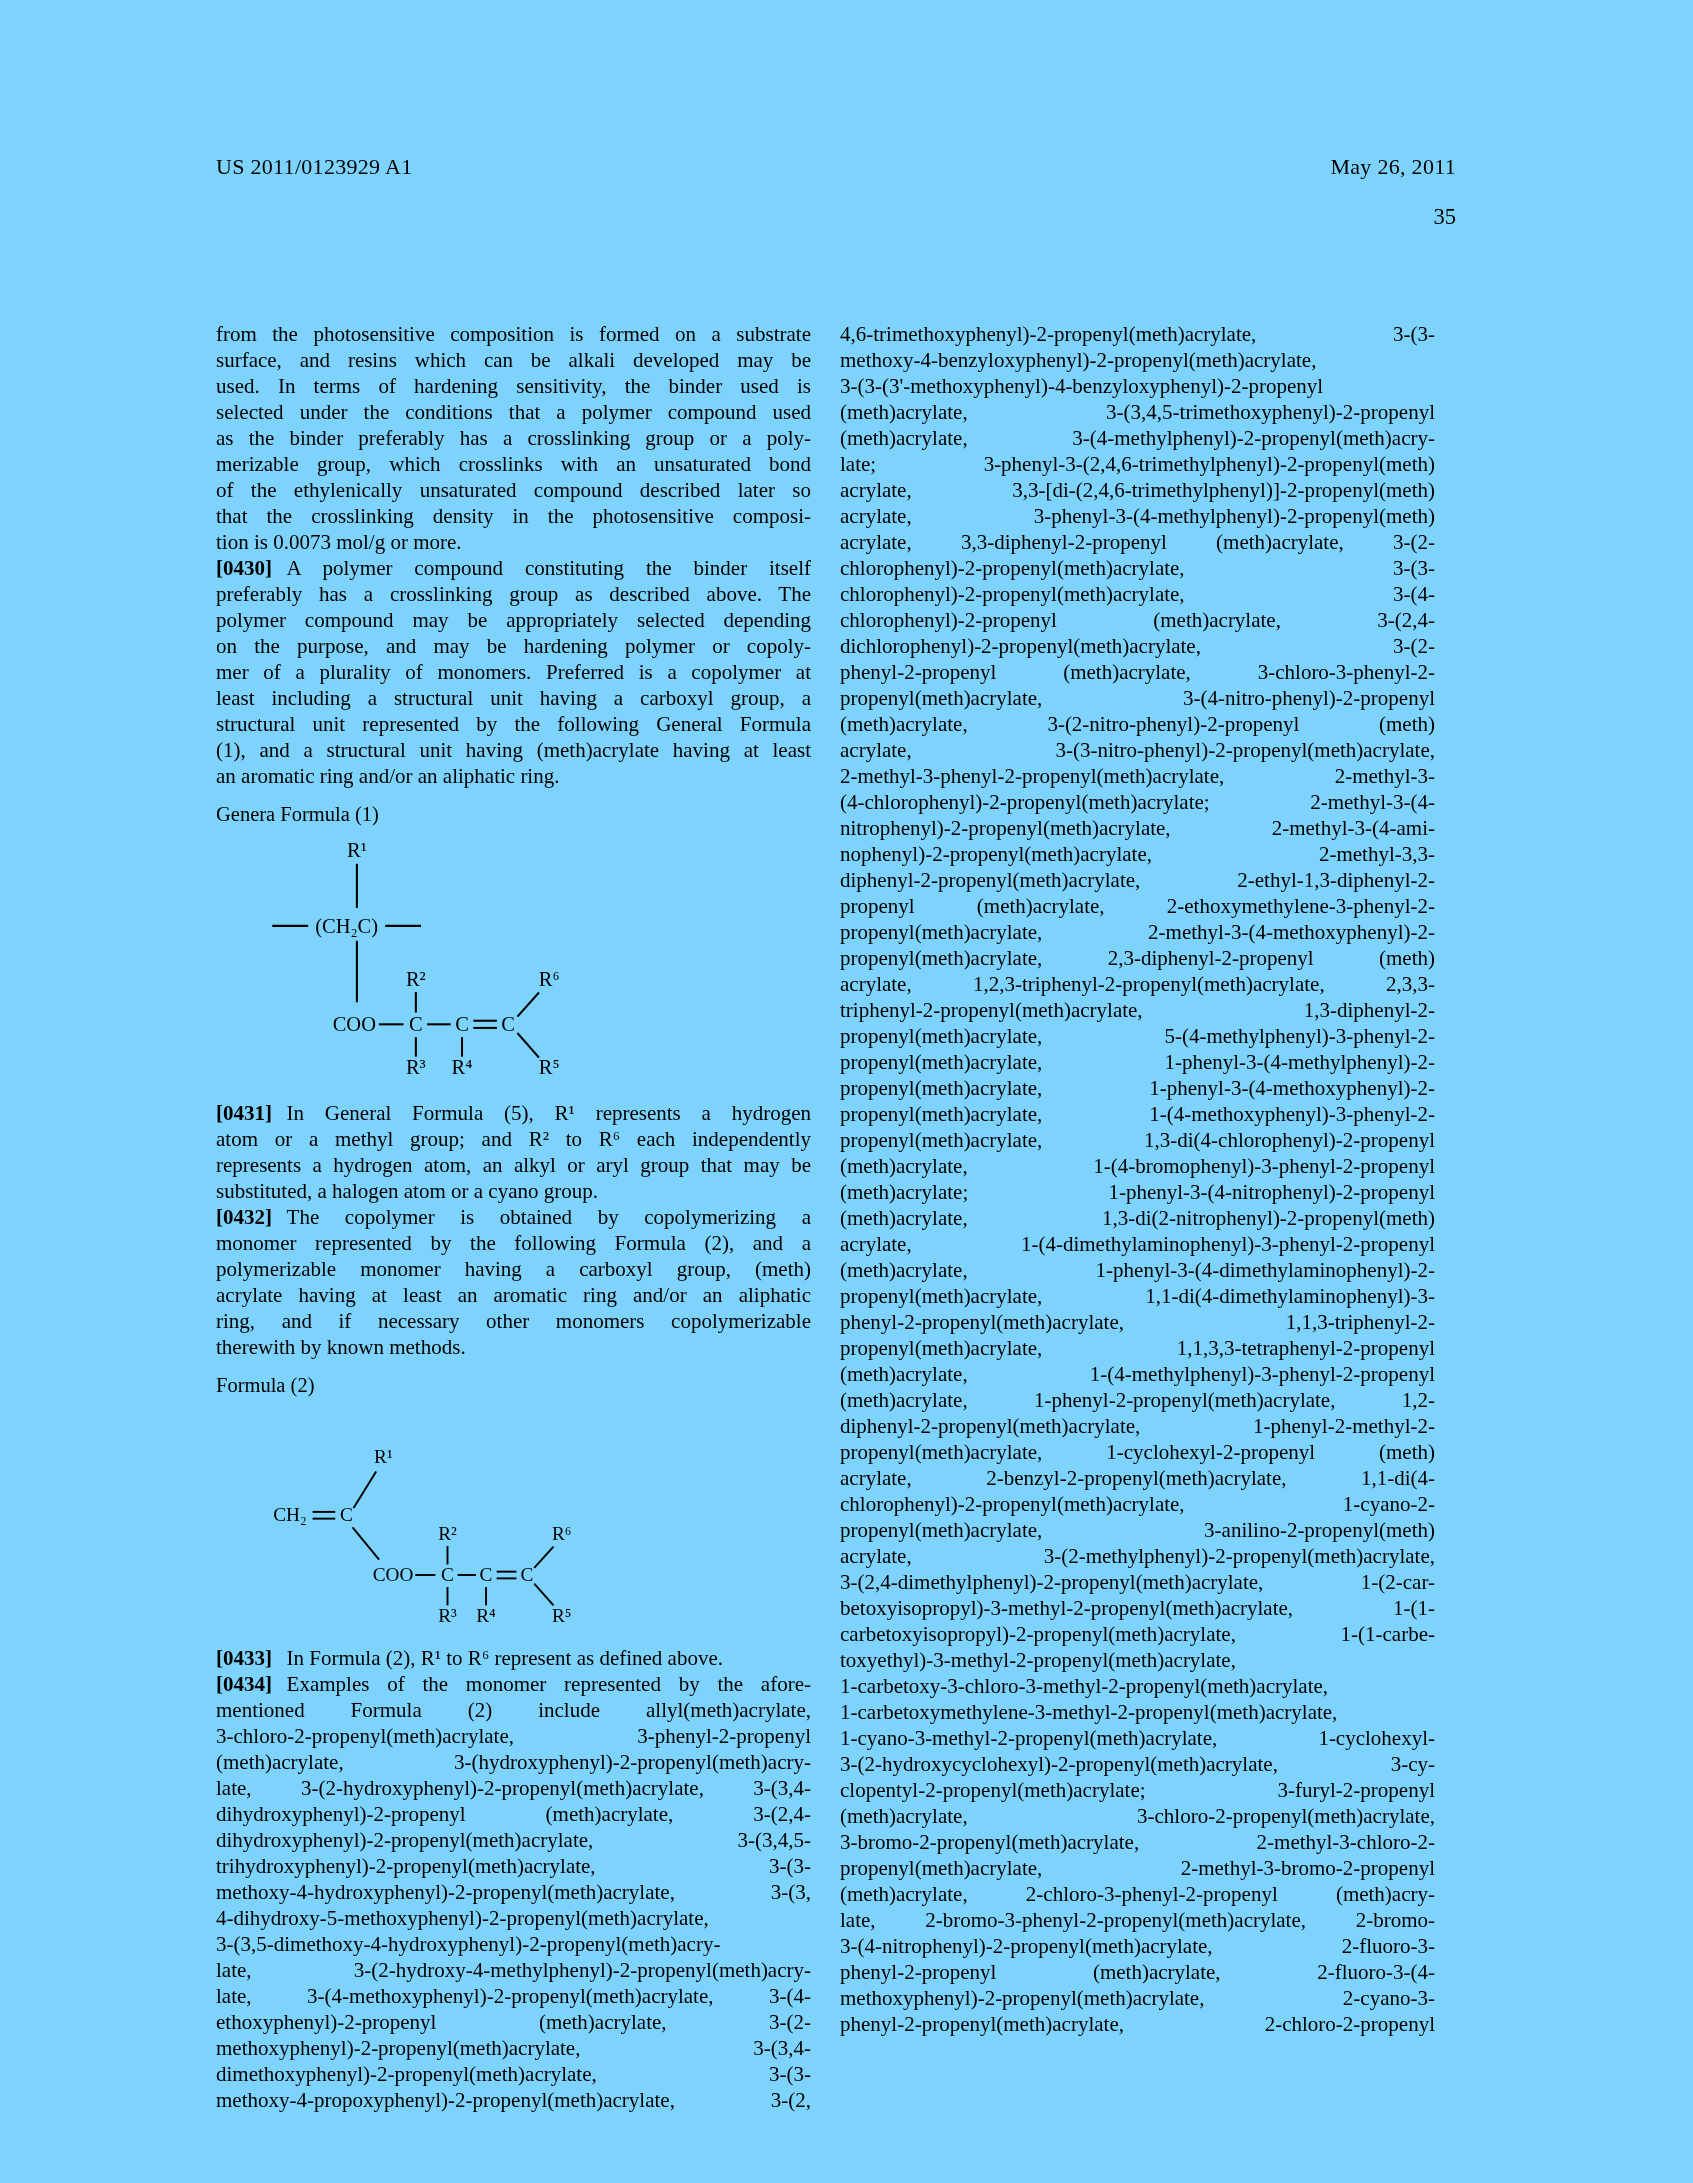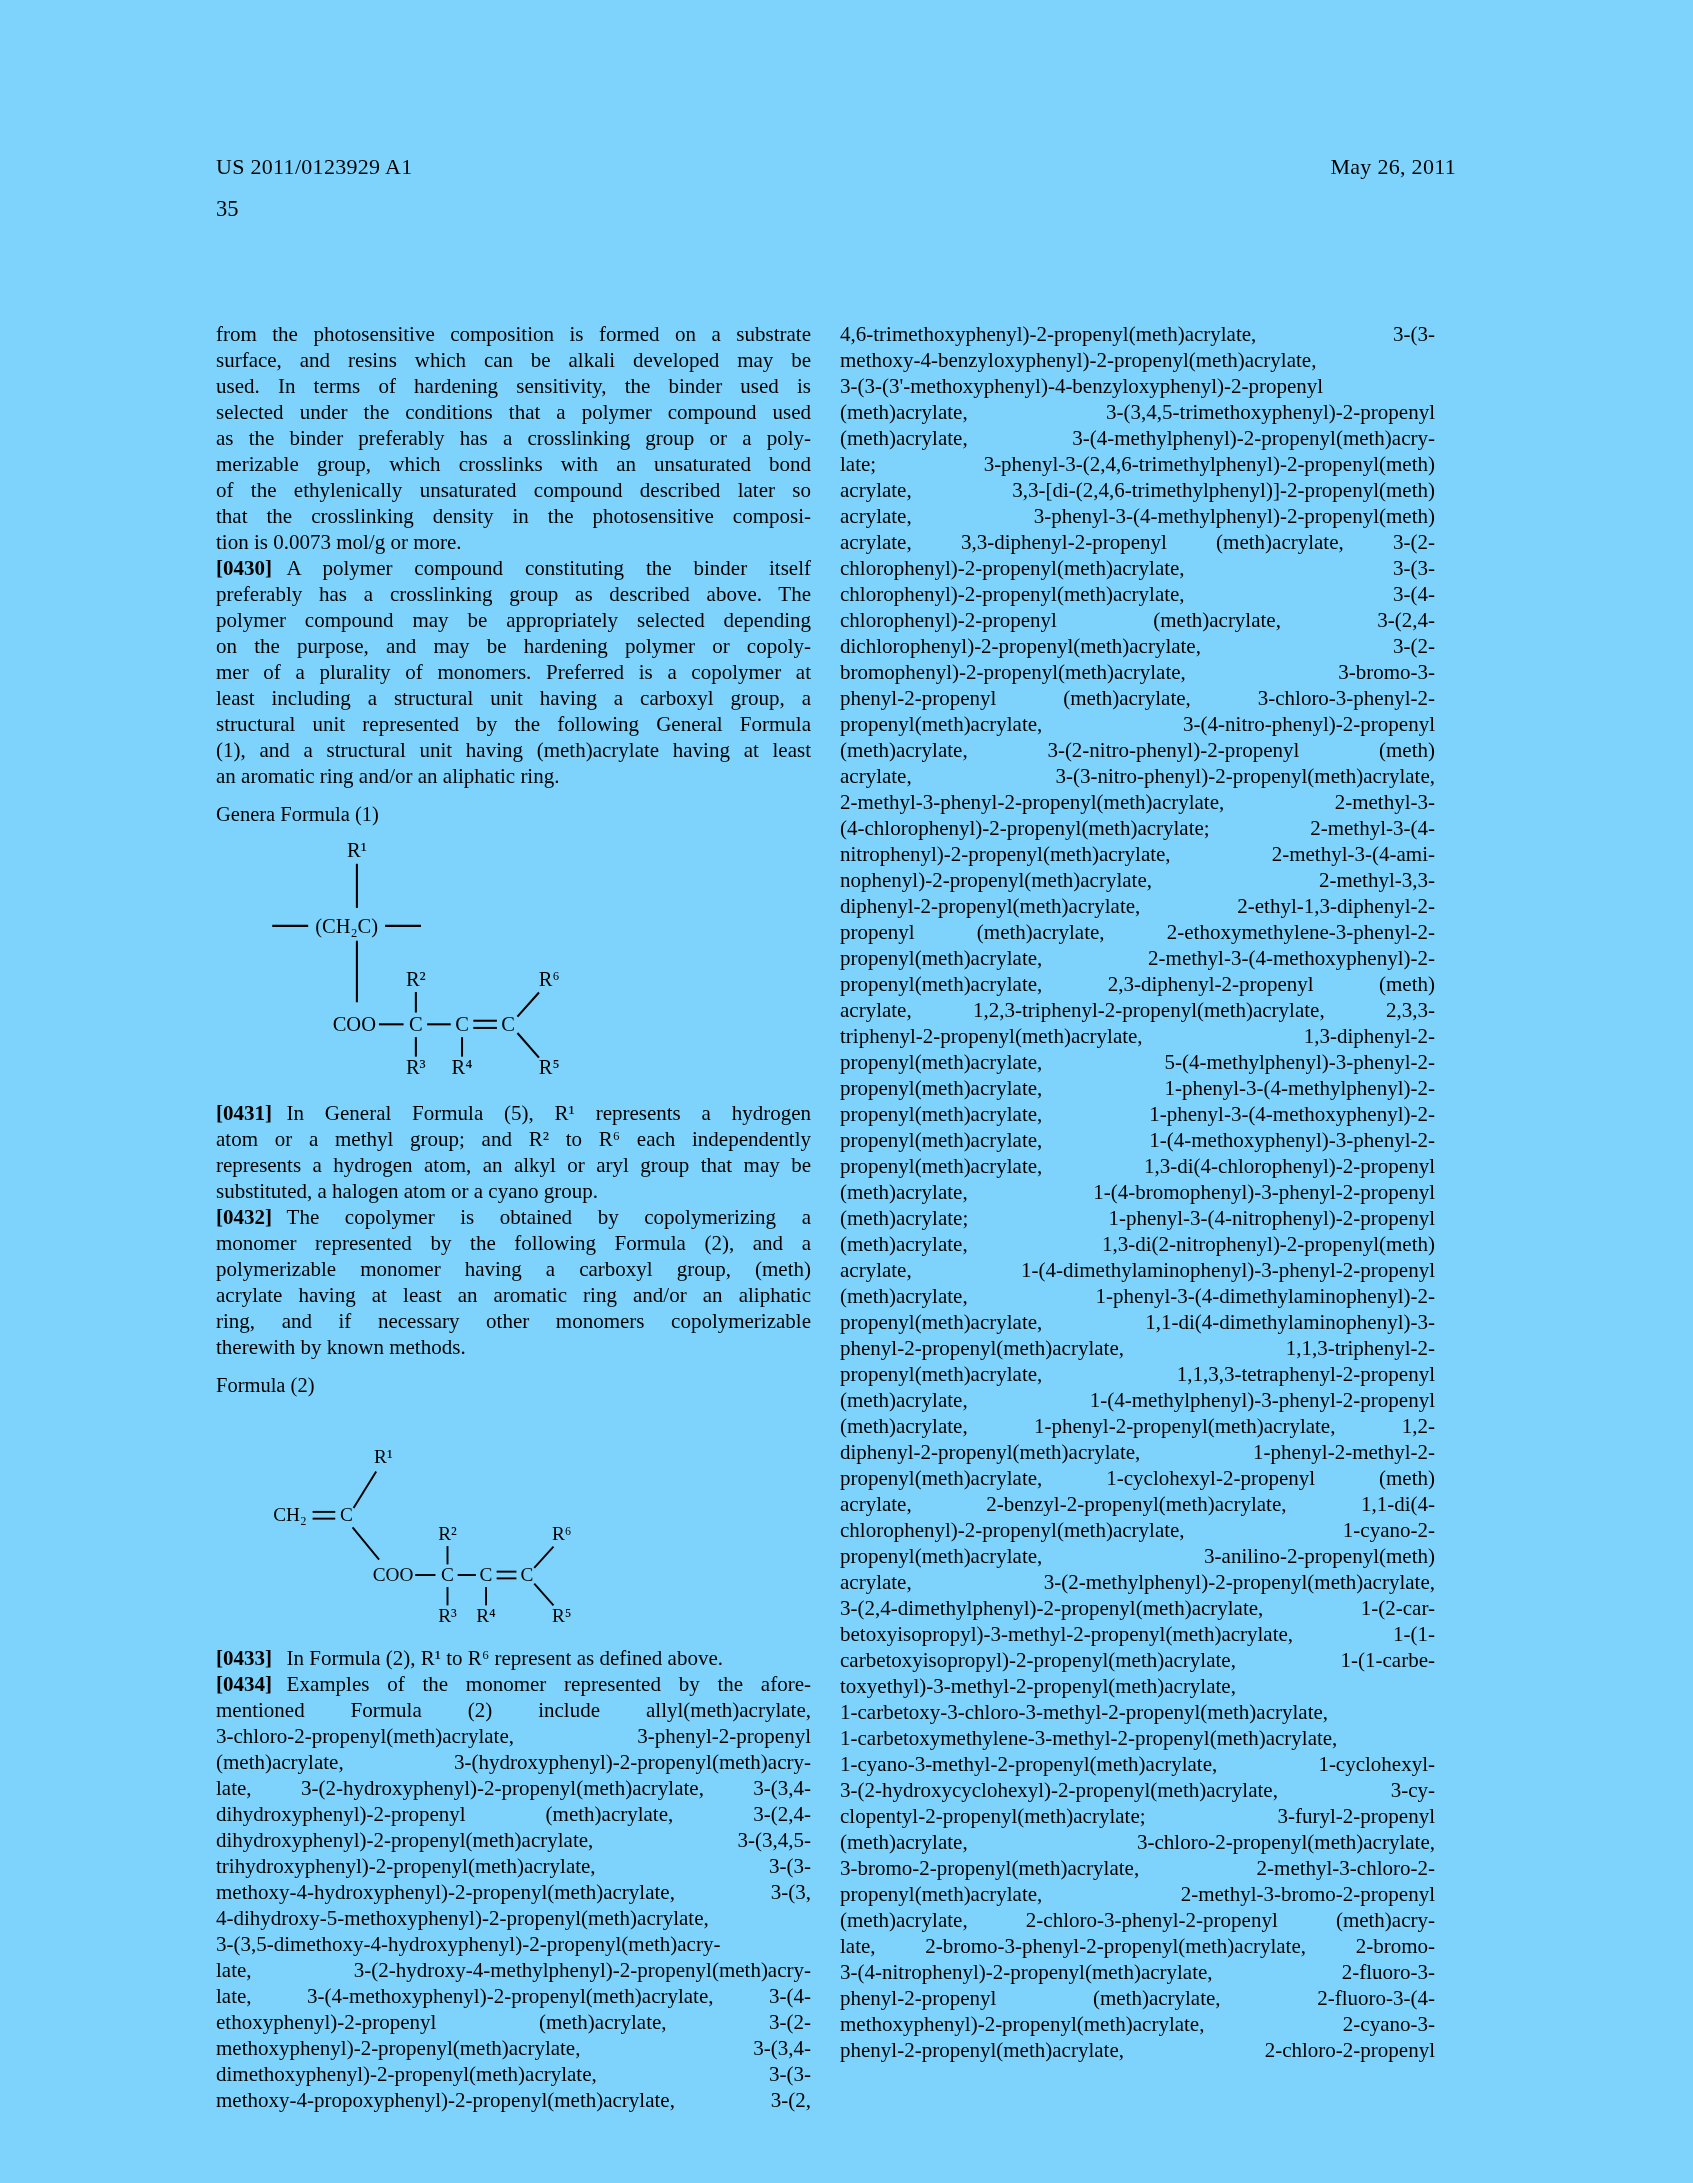--- a/index.html
+++ b/index.html
@@ -3,21 +3,21 @@
 <meta charset="utf-8">
 <style>
   html,body { margin:0; padding:0; background:#ffffff; }
   .page {
     position:relative; width:1694px; height:2183px; background:#7dd3fc;
     font-family:"Liberation Serif","DejaVu Serif",serif; color:#000;
   }
   .hdr { position:absolute; top:154px; font-size:22px; letter-spacing:0.3px; }
   .hdr-left { left:216px; }
   .hdr-right { right:238px; }
-  .pagenum { position:absolute; top:196px; left:216px; width:1240px; text-align:left; font-size:22.5px; }
+  .pagenum { position:absolute; top:204px; left:216px; width:1240px; text-align:right; font-size:22.5px; }
   .col { position:absolute; top:321px; width:595px; font-size:21px; line-height:26px; }
   .col-left { left:216px; }
   .col-right { left:840px; }
   .jline { height:26px; overflow:hidden; text-align:justify; text-align-last:justify; white-space:normal; }
   .pend { text-align-last:left; }
   .ptag { font-weight:bold; margin-right:14.6px; }
   .flabel { font-size:20.5px; margin-top:12px; height:26px; }
   .fwrap { margin:5.3px 0 16px 46px; width:318px; }
   .fwrap svg { display:block; }
   .fwrap text { font-size:40px; font-family:"Liberation Serif","DejaVu Serif",serif; fill:#000; }
@@ -177,21 +177,20 @@
         <div class="jline">(meth)acrylate, 3-(3,4,5-trimethoxyphenyl)-2-propenyl</div>
         <div class="jline">(meth)acrylate, 3-(4-methylphenyl)-2-propenyl(meth)acry-</div>
         <div class="jline">late; 3-phenyl-3-(2,4,6-trimethylphenyl)-2-propenyl(meth)</div>
         <div class="jline">acrylate, 3,3-[di-(2,4,6-trimethylphenyl)]-2-propenyl(meth)</div>
         <div class="jline">acrylate, 3-phenyl-3-(4-methylphenyl)-2-propenyl(meth)</div>
         <div class="jline">acrylate, 3,3-diphenyl-2-propenyl (meth)acrylate, 3-(2-</div>
         <div class="jline">chlorophenyl)-2-propenyl(meth)acrylate, 3-(3-</div>
         <div class="jline">chlorophenyl)-2-propenyl(meth)acrylate, 3-(4-</div>
         <div class="jline">chlorophenyl)-2-propenyl (meth)acrylate, 3-(2,4-</div>
         <div class="jline">dichlorophenyl)-2-propenyl(meth)acrylate, 3-(2-</div>
-        <div class="jline">bromophenyl)-2-propenyl(meth)acrylate, 3-bromo-3-</div>
         <div class="jline">phenyl-2-propenyl (meth)acrylate, 3-chloro-3-phenyl-2-</div>
         <div class="jline">propenyl(meth)acrylate, 3-(4-nitro-phenyl)-2-propenyl</div>
         <div class="jline">(meth)acrylate, 3-(2-nitro-phenyl)-2-propenyl (meth)</div>
         <div class="jline">acrylate, 3-(3-nitro-phenyl)-2-propenyl(meth)acrylate,</div>
         <div class="jline">2-methyl-3-phenyl-2-propenyl(meth)acrylate, 2-methyl-3-</div>
         <div class="jline">(4-chlorophenyl)-2-propenyl(meth)acrylate; 2-methyl-3-(4-</div>
         <div class="jline">nitrophenyl)-2-propenyl(meth)acrylate, 2-methyl-3-(4-ami-</div>
         <div class="jline">nophenyl)-2-propenyl(meth)acrylate, 2-methyl-3,3-</div>
         <div class="jline">diphenyl-2-propenyl(meth)acrylate, 2-ethyl-1,3-diphenyl-2-</div>
         <div class="jline">propenyl (meth)acrylate, 2-ethoxymethylene-3-phenyl-2-</div>

